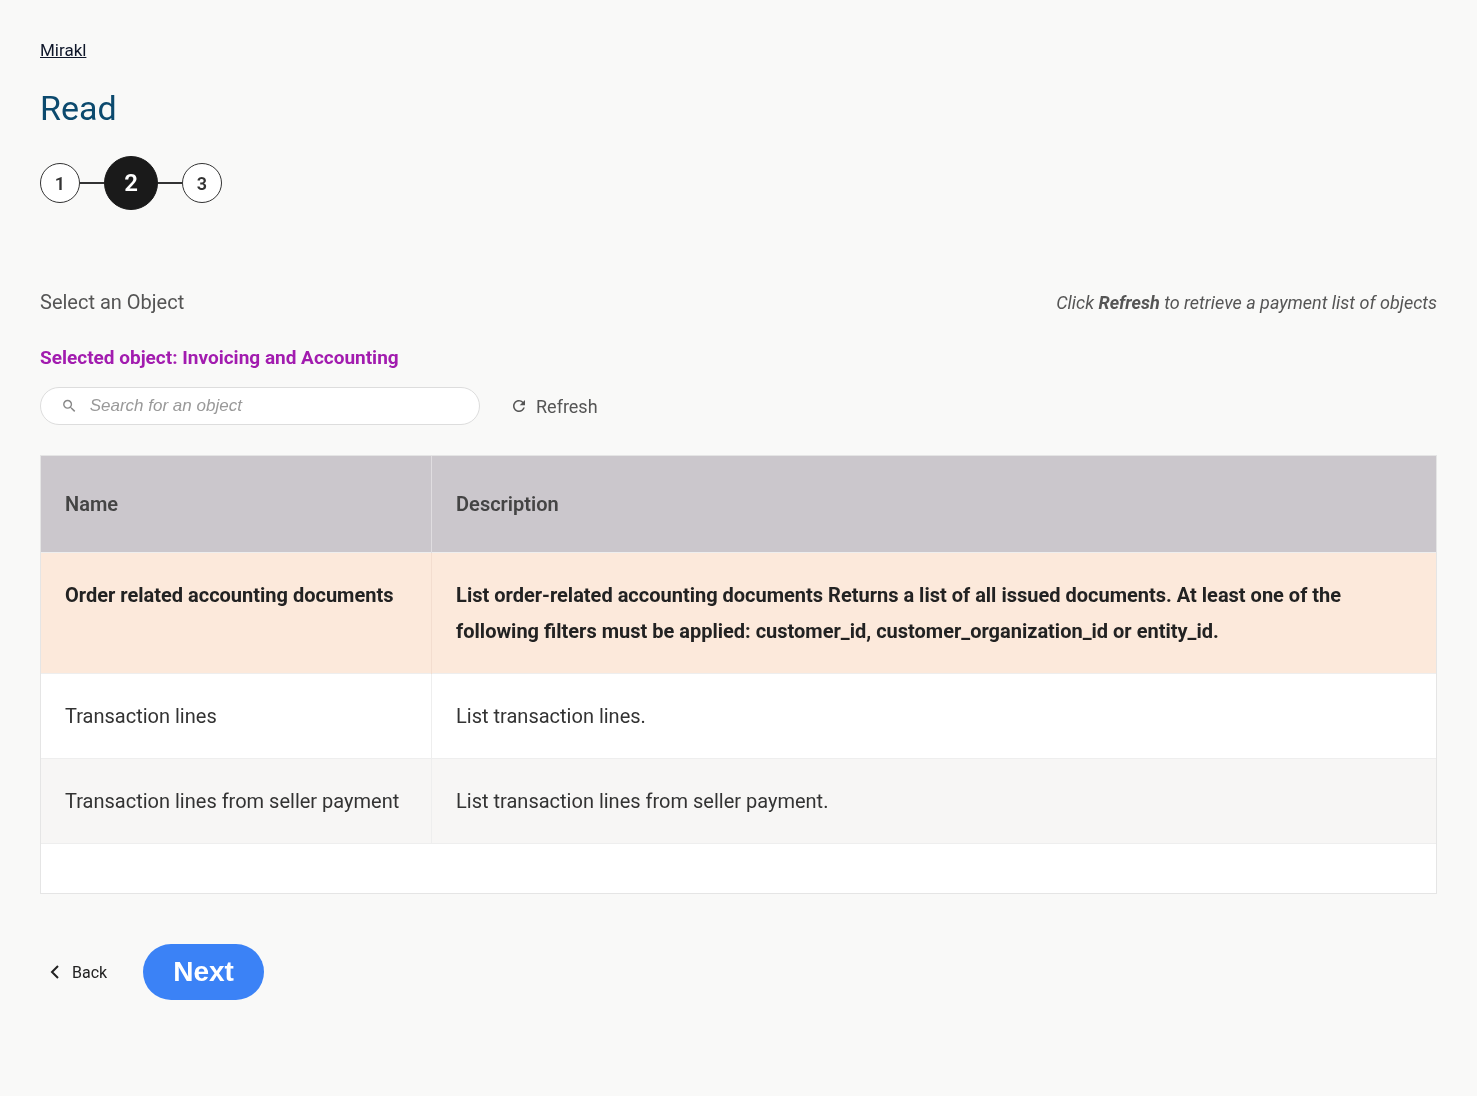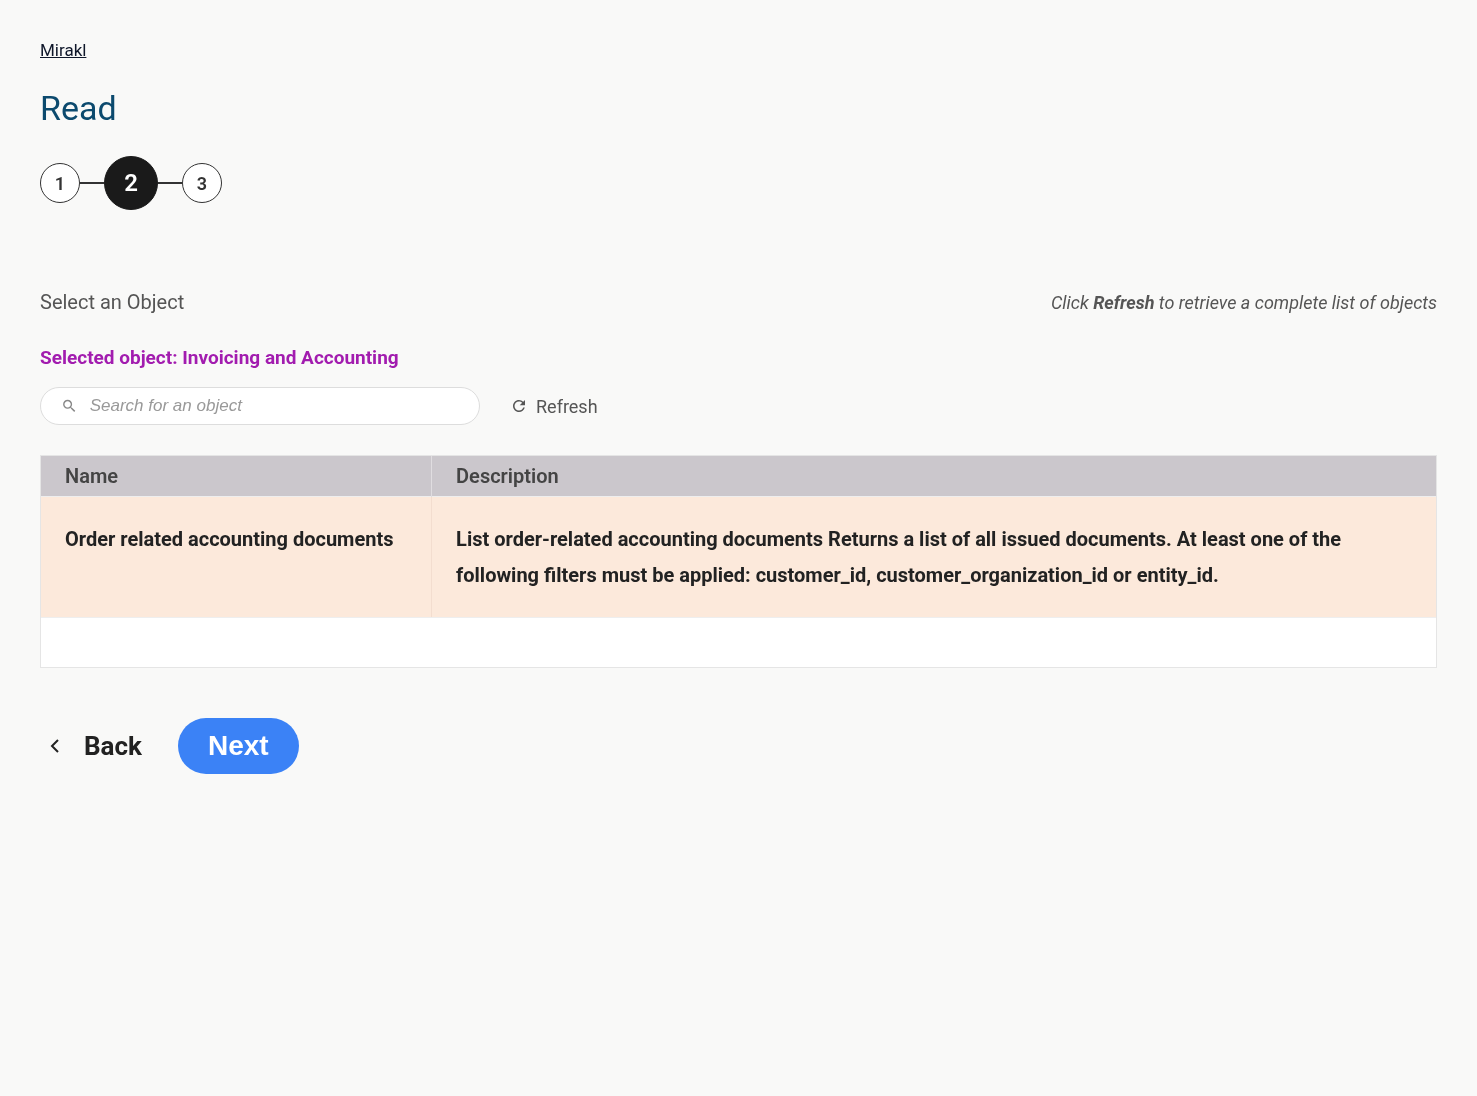--- a/index.html
+++ b/index.html
@@ -142,21 +142,21 @@
       background: #fff;
       margin-bottom: 50px;
     }
     table {
       width: 100%;
       border-collapse: collapse;
     }
     thead th {
       background: #cbc7cc;
       text-align: left;
-      padding: 8px 24px;
+      padding: 36px 24px;
       font-size: 20px;
       font-weight: 600;
       color: #444;
       border-right: 1px solid #e0dde0;
     }
     thead th:first-child {
       width: 28%;
     }
     thead th:last-child {
       border-right: none;
@@ -191,23 +191,23 @@
     }
     .nav-buttons {
       display: flex;
       align-items: center;
       gap: 36px;
       padding-left: 10px;
     }
     .back-btn {
       display: flex;
       align-items: center;
-      gap: 24px;
-      font-size: 26px;
-      font-weight: 700;
+      gap: 12px;
+      font-size: 16px;
+      font-weight: 400;
       color: #222;
       cursor: pointer;
     }
     .back-btn svg {
       width: 10px;
       height: 14px;
       stroke: #222;
       fill: none;
       stroke-width: 2;
     }
@@ -235,21 +235,21 @@
   <div class="step-circle">1</div>
   <div class="step-connector"></div>
   <div class="step-circle active">2</div>
   <div class="step-connector"></div>
   <div class="step-circle">3</div>
 </div>
 
 <div class="section-header">
   <div class="left">Select an Object</div>
   <div class="right">
-    <span>Click </span><strong>Refresh</strong><span> to retrieve a complete list of objects</span>
+    <span>Click </span><strong>Refresh</strong><span> to retrieve a payment list of objects</span>
   </div>
 </div>
 
 <div class="selected-info">
   <span>Selected object: </span><span>Invoicing and Accounting</span>
 </div>
 
 <div class="sub-row">
   <div class="search-refresh">
     <div class="search-box">
@@ -273,20 +273,28 @@
       <tr>
         <th>Name</th>
         <th>Description</th>
       </tr>
     </thead>
     <tbody id="table-body">
     <tr class="selected">
           <td>Order related accounting documents</td>
           <td>List order-related accounting documents Returns a list of all issued documents. At least one of the following filters must be applied: customer_id, customer_organization_id or entity_id.</td>
         </tr>
+        <tr>
+          <td>Transaction lines</td>
+          <td>List transaction lines.</td>
+        </tr>
+        <tr class="odd">
+          <td>Transaction lines from seller payment</td>
+          <td>List transaction lines from seller payment.</td>
+        </tr>
       </tbody>
   </table>
   <div class="table-footer"></div>
 </div>
 
 <div class="nav-buttons">
   <div class="back-btn">
     <svg viewBox="0 0 10 14">
         <polyline points="8,1 2,7 8,13"></polyline>
       </svg>

